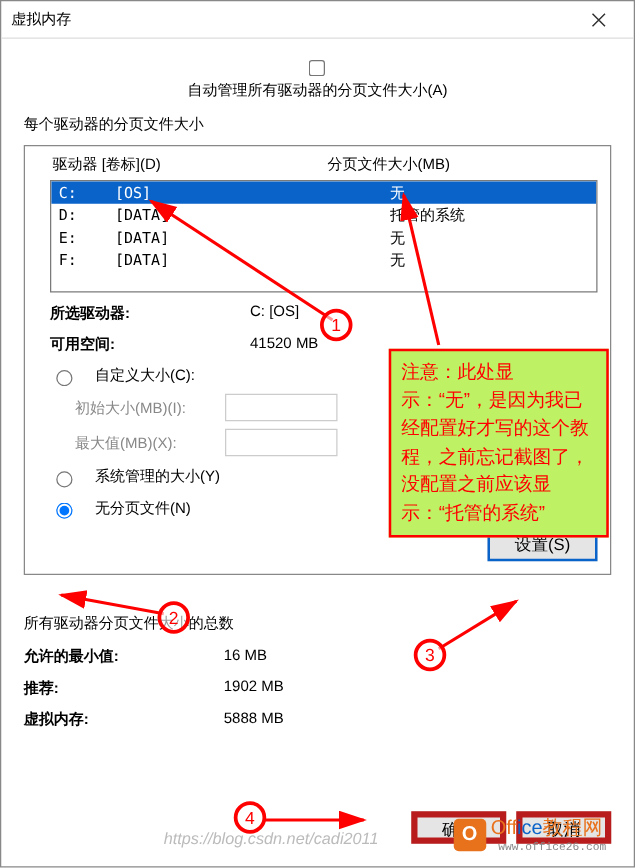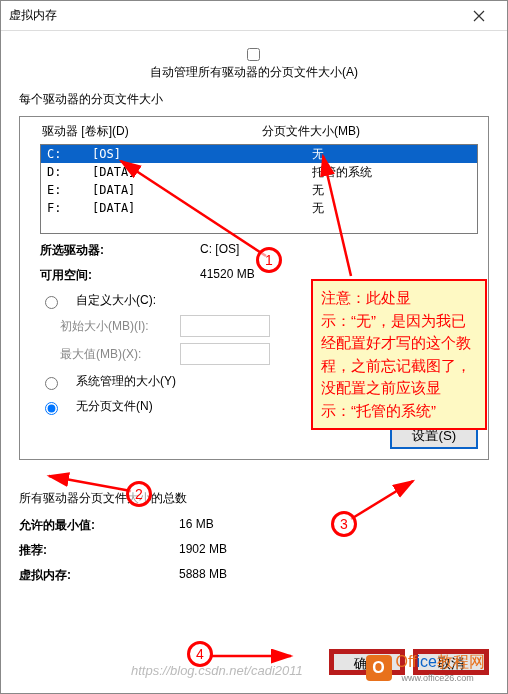--- a/index.html
+++ b/index.html
@@ -78,40 +78,40 @@
   }
   
   .anno { position:absolute; pointer-events:none; }
   .circle {
     width:26px; height:26px; border:3px solid #ff0000; border-radius:50%;
     color:#ff0000; font-size:14px; display:flex; align-items:center; justify-content:center;
     background:rgba(255,255,255,0.6);
   }
   .note-box {
     position:absolute; border:2px solid #ff0000; padding:6px 8px;
-    color:#ff0000; font-size:15px; line-height:1.5; background:#fef9c3;
+    color:#ff0000; font-size:15px; line-height:1.5; background:#bef264;
     width:176px;
   }
   svg.arrows { position:absolute; top:0; left:0; width:508px; height:694px; pointer-events:none; }
   .watermark {
     position:absolute; bottom:15px; left:130px; color:#bbb; font-size:13px;
     font-style:italic;
   }
   .logo {
     position:absolute; bottom:10px; right:22px; display:flex; align-items:center;
     font-size:16px;
   }
   .logo .cube {
     width:26px; height:26px; background:#e8711c; color:#fff;
     display:flex; align-items:center; justify-content:center; border-radius:4px;
     margin-right:4px; font-weight:bold;
   }
   .logo .off { color:#e8711c; }
   .logo .ice { color:#0a63c9; }
-  .logo .sub { font-size:9px; color:#888; margin-left:6px; }
+  .logo .sub { font-size:9px; color:#888; margin-left:6px;font-family:Liberation Mono, monospace; }
 </style>
 </head>
 <body>
 
 <div class="titlebar">
   <span class="title">虚拟内存</span>
   <div class="close">
     <svg width="12" height="12" viewBox="0 0 12 12">
         <path d="M1 1 L11 11 M11 1 L1 11" stroke="#333" stroke-width="1.2"></path>
       </svg>

